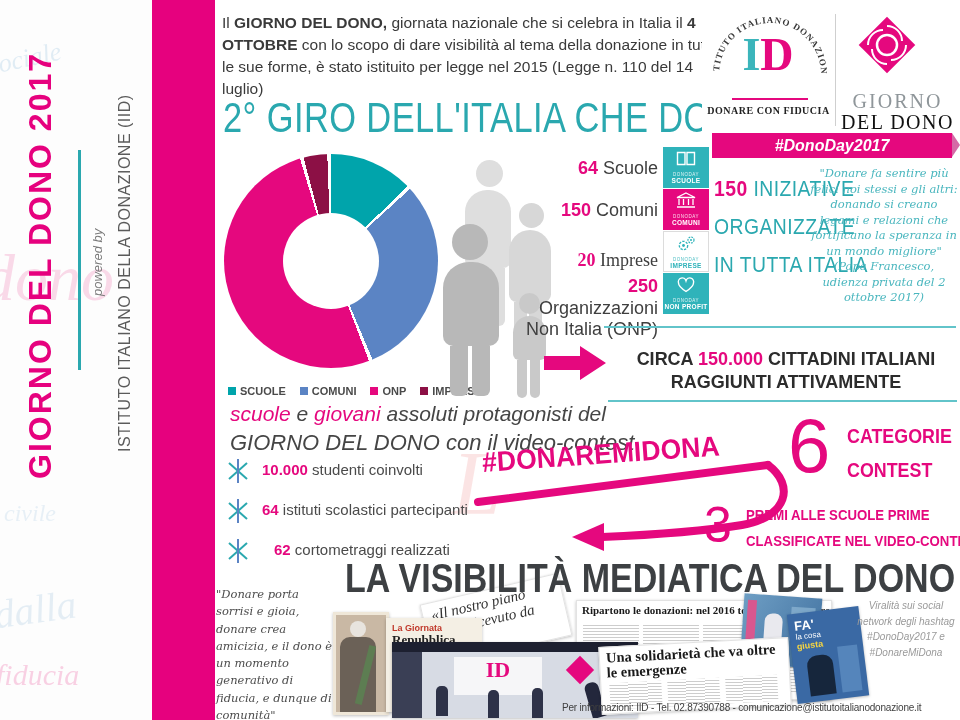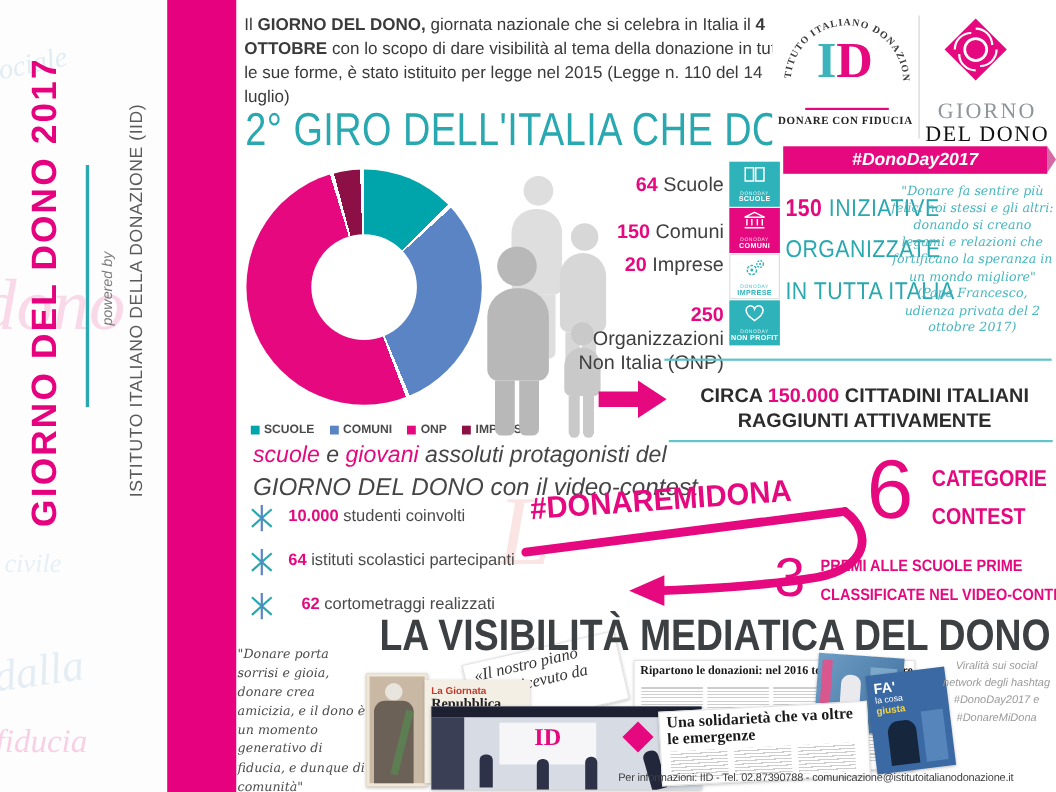--- a/index.html
+++ b/index.html
@@ -198,21 +198,21 @@
   <div class="pl" style="left:450px;top:346px;width:18px;height:50px;background:#b8b8b8;"></div>
   <div class="pl" style="left:472px;top:346px;width:18px;height:50px;background:#b8b8b8;"></div>
   <div class="pp" style="left:519px;top:293px;width:21px;height:21px;background:#c9c9c9;"></div>
   <div class="pt" style="left:513px;top:316px;width:33px;height:44px;background:#c9c9c9;"></div>
   <div class="pl" style="left:517px;top:360px;width:10px;height:38px;background:#c9c9c9;"></div>
   <div class="pl" style="left:530px;top:360px;width:10px;height:38px;background:#c9c9c9;"></div>
 </div>
 
 <div class="stat" style="top:158px;"><span class="pink">64</span><span> Scuole</span></div>
 <div class="stat" style="top:200px;"><span class="pink">150</span><span> Comuni</span></div>
-<div class="stat" style="top:230px;"><span class="pink">20</span><span> Imprese</span></div>
+<div class="stat" style="top:250px;font-family:Liberation Serif, serif;"><span class="pink">20</span><span> Imprese</span></div>
 <div class="stat" style="top:276px; width:150px; left:508px; line-height:1.2;"><span class="pink">250</span><span> Organizzazioni Non Italia (ONP)</span></div>
 
 <div id="badges" class="abs">
   <div class="badge b-teal">
     <svg width="22" height="17" viewBox="0 0 22 17">
         <path d="M2.5 2.5 h7.5 v12 H2.5 z M12 2.5 h7.5 v12 H12 z" fill="none" stroke="#fff" stroke-width="1.4"></path>
       </svg>
     <div class="b-small">DONODAY</div>
     <div class="b-label">SCUOLE</div>
   </div>

